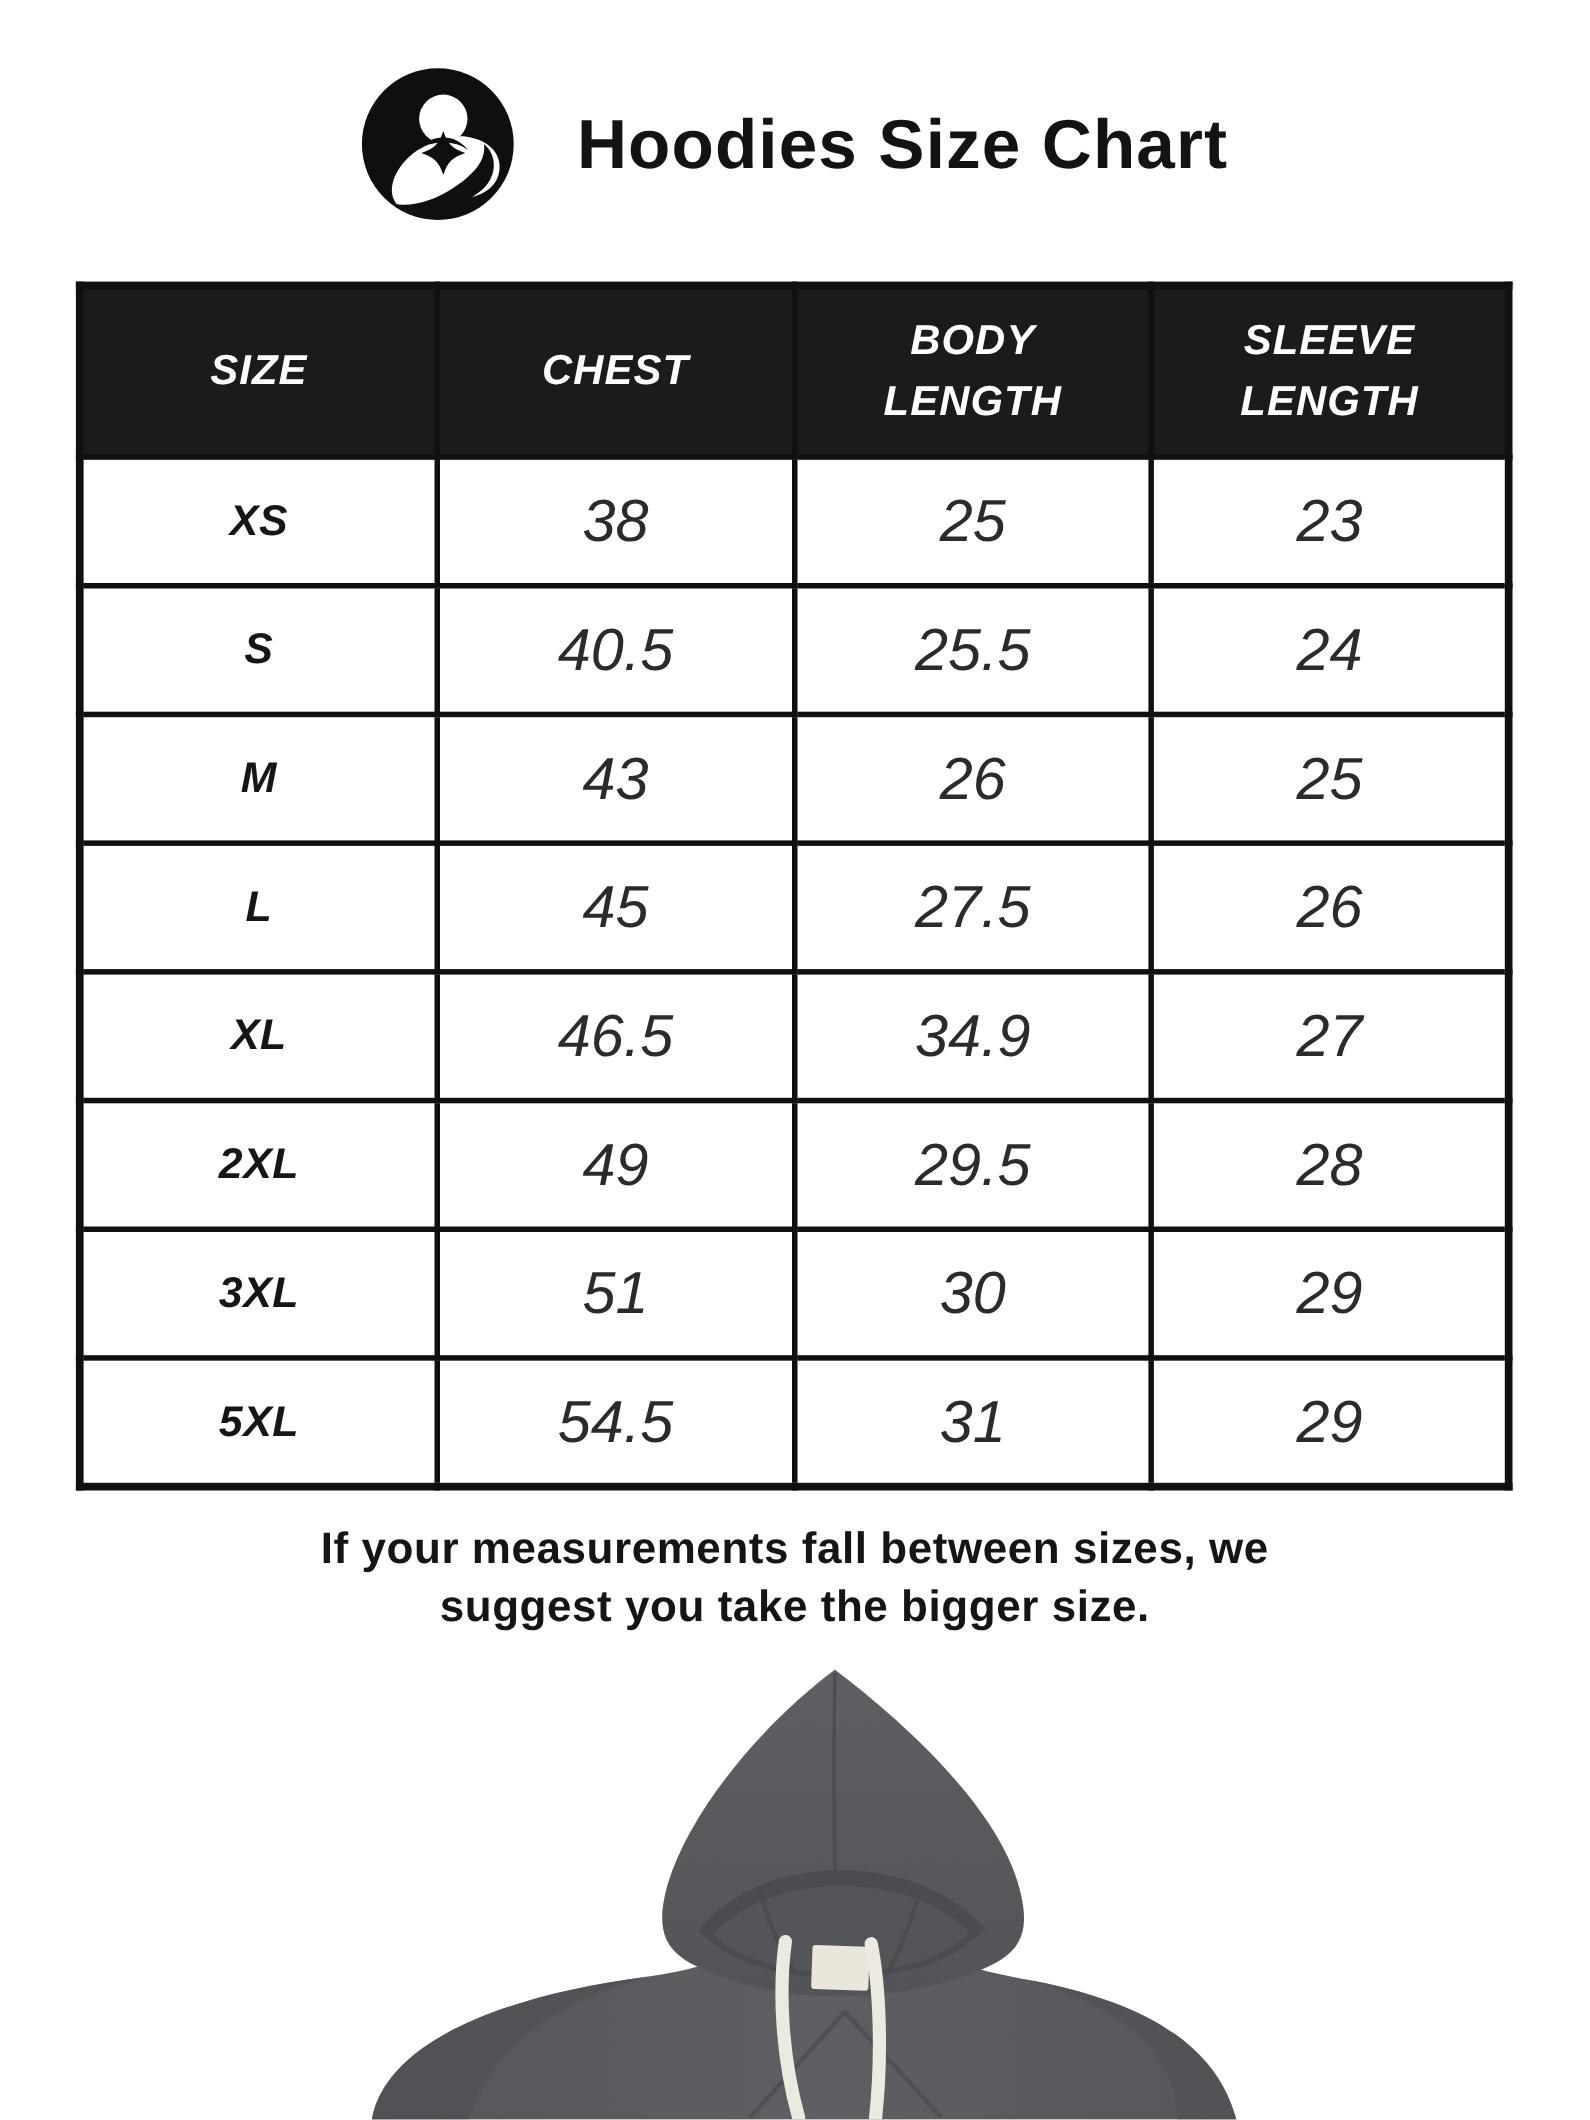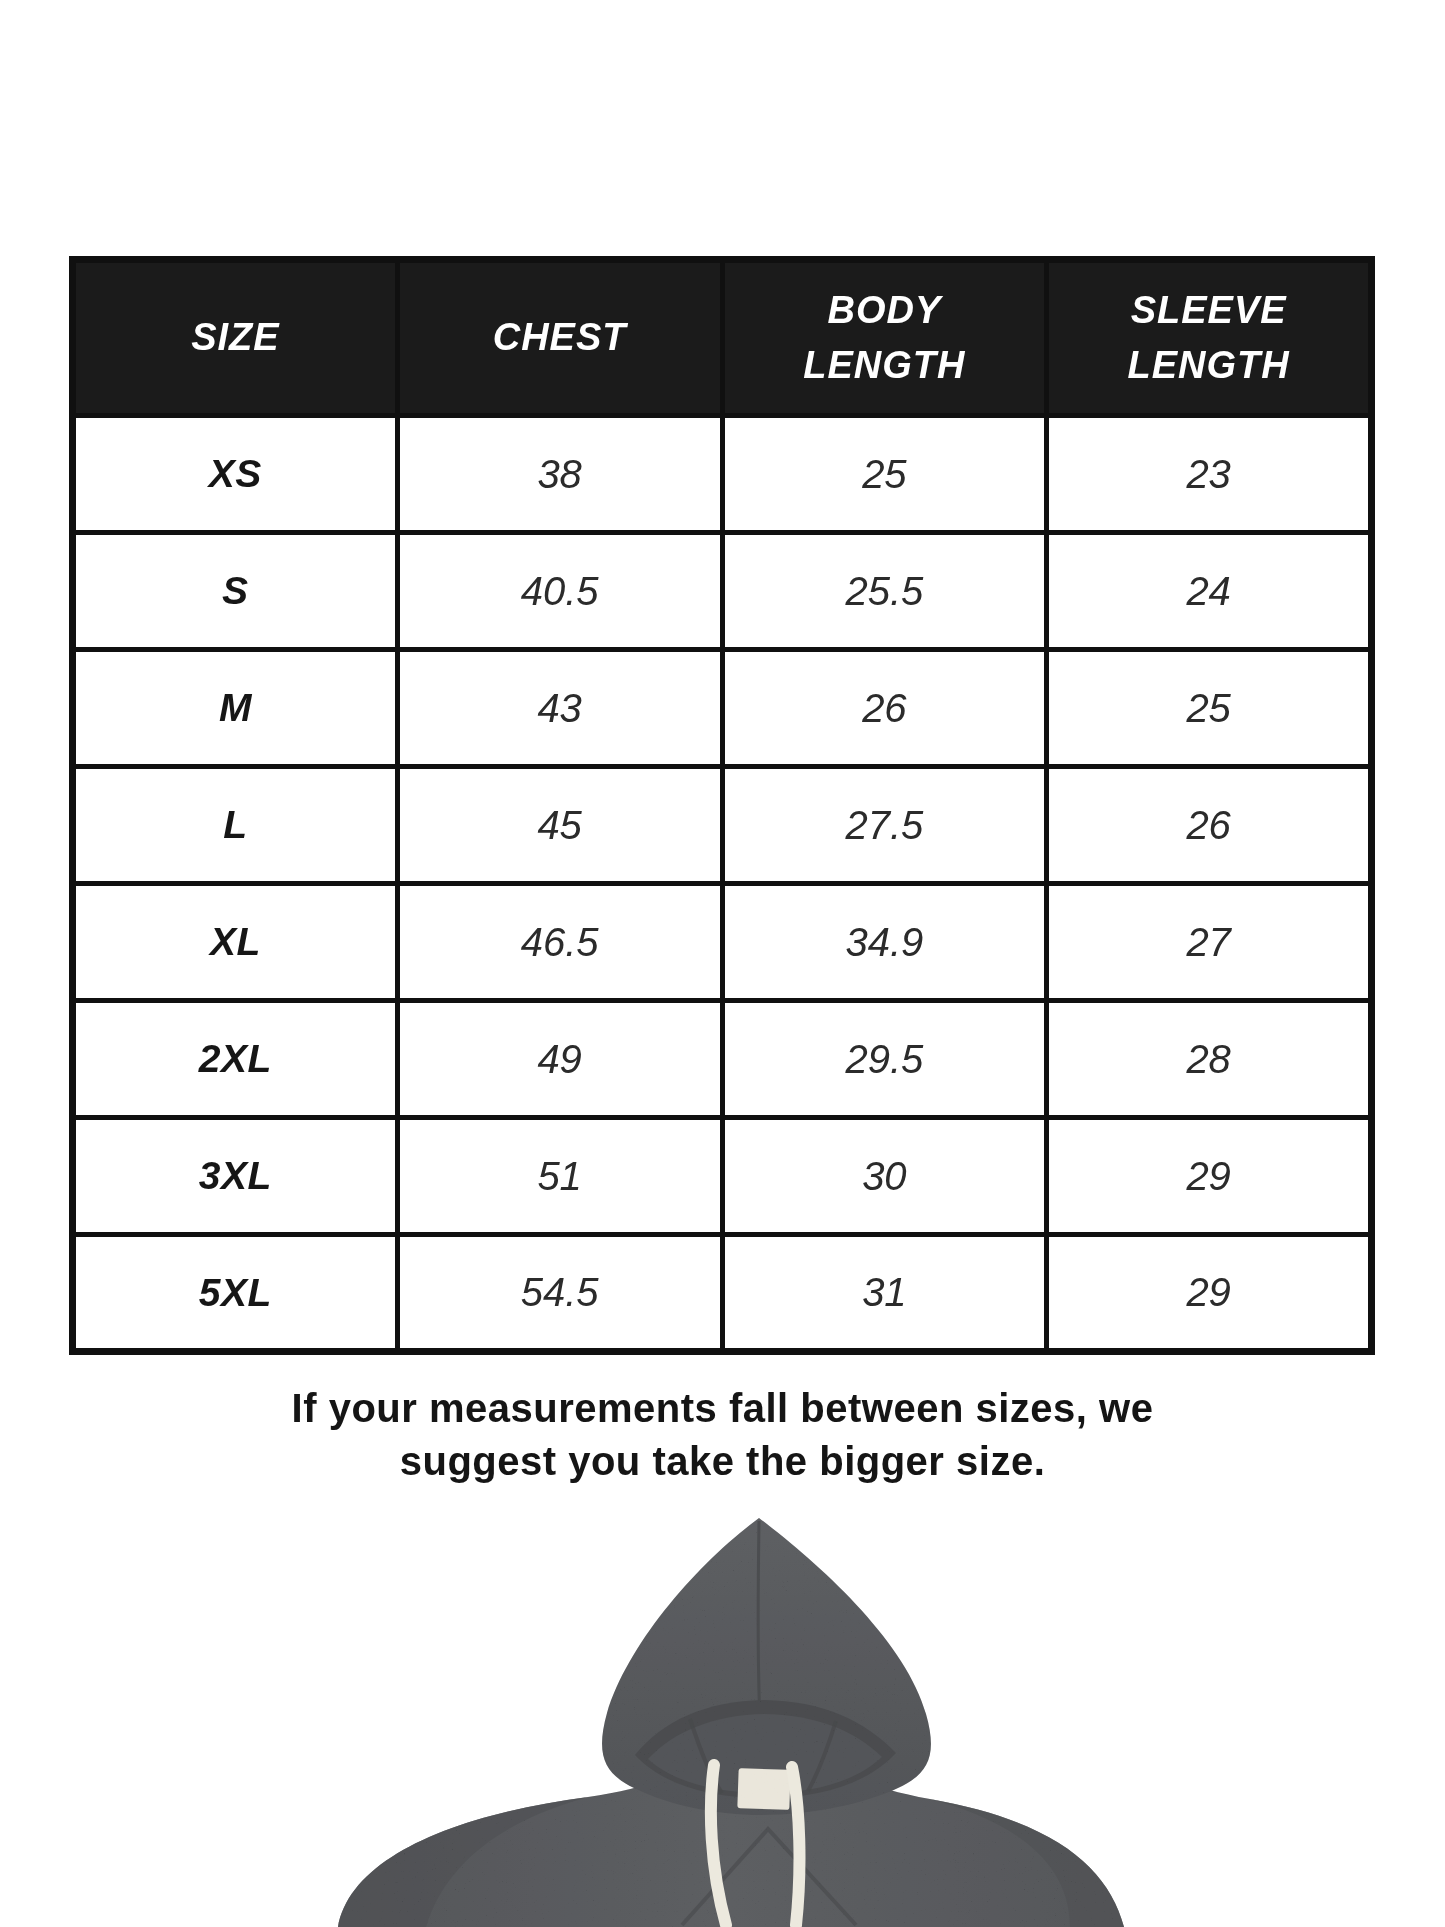--- a/index.html
+++ b/index.html
@@ -32,35 +32,53 @@
     border:5px solid #101010;text-align:center;vertical-align:middle;
     padding:0;
   }
   .size-table thead th{
     height:150px;background:#1b1b1b;color:#ffffff;
     font-size:38px;font-weight:700;letter-spacing:1px;
     line-height:1.45;white-space:pre-line;
   }
   .size-table tbody tr{height:117px;}
   td.size-cell{font-size:39px;font-weight:700;color:#161616;letter-spacing:.5px;}
-  td.val-cell{font-size:40px;font-weight:400;color:#2b2b2b;}
+  td.val-cell{font-size:54px;font-weight:400;color:#2b2b2b;}
   
   .note{
     position:absolute;left:0;top:1382px;width:1445px;
     text-align:center;font-weight:700;font-size:40px;line-height:1.32;
     color:#151515;letter-spacing:.5px;
   }
   
   .hoodie{position:absolute;left:330px;top:1507px;width:800px;height:420px;}
 </style>
 </head>
 <body>
 
 <div class="page">
 
+  <div class="hdr">
+    <svg class="logo" viewBox="0 0 140 146" aria-hidden="true">
+      <circle cx="70" cy="72" r="69" fill="#0f0f0f"></circle>
+
+      <circle cx="75" cy="49" r="22" fill="#ffffff"></circle>
+
+      <path d="M34,128 C22,116 30,94 48,80 C62,69 84,62 100,66 C118,70 128,82 126,96
+               C124,112 108,122 88,121 C70,120 62,132 48,133 C42,133 37,131 34,128 Z" fill="#ffffff"></path>
+
+      <path d="M52,78 C62,68 88,68 98,78 C92,70 84,66 75,66 C66,66 58,70 52,78 Z" fill="#0f0f0f"></path>
+
+      <path d="M30,126 C44,130 66,124 84,112 C104,99 114,86 112,72 C124,82 124,100 112,112
+               C96,128 58,138 38,132 Z" fill="#0f0f0f"></path>
+
+      <path d="M75,60 C79,72 83,76 95,80 C83,84 79,88 75,100 C71,88 67,84 55,80 C67,76 71,72 75,60 Z" fill="#0f0f0f"></path>
+    </svg>
+    <div class="title">Hoodies Size Chart</div>
+  </div>
 
   <table class="size-table">
     <thead>
       <tr>
           <th>SIZE</th>
           <th>CHEST</th>
           <th>BODY
 LENGTH</th>
           <th>SLEEVE
 LENGTH</th>

